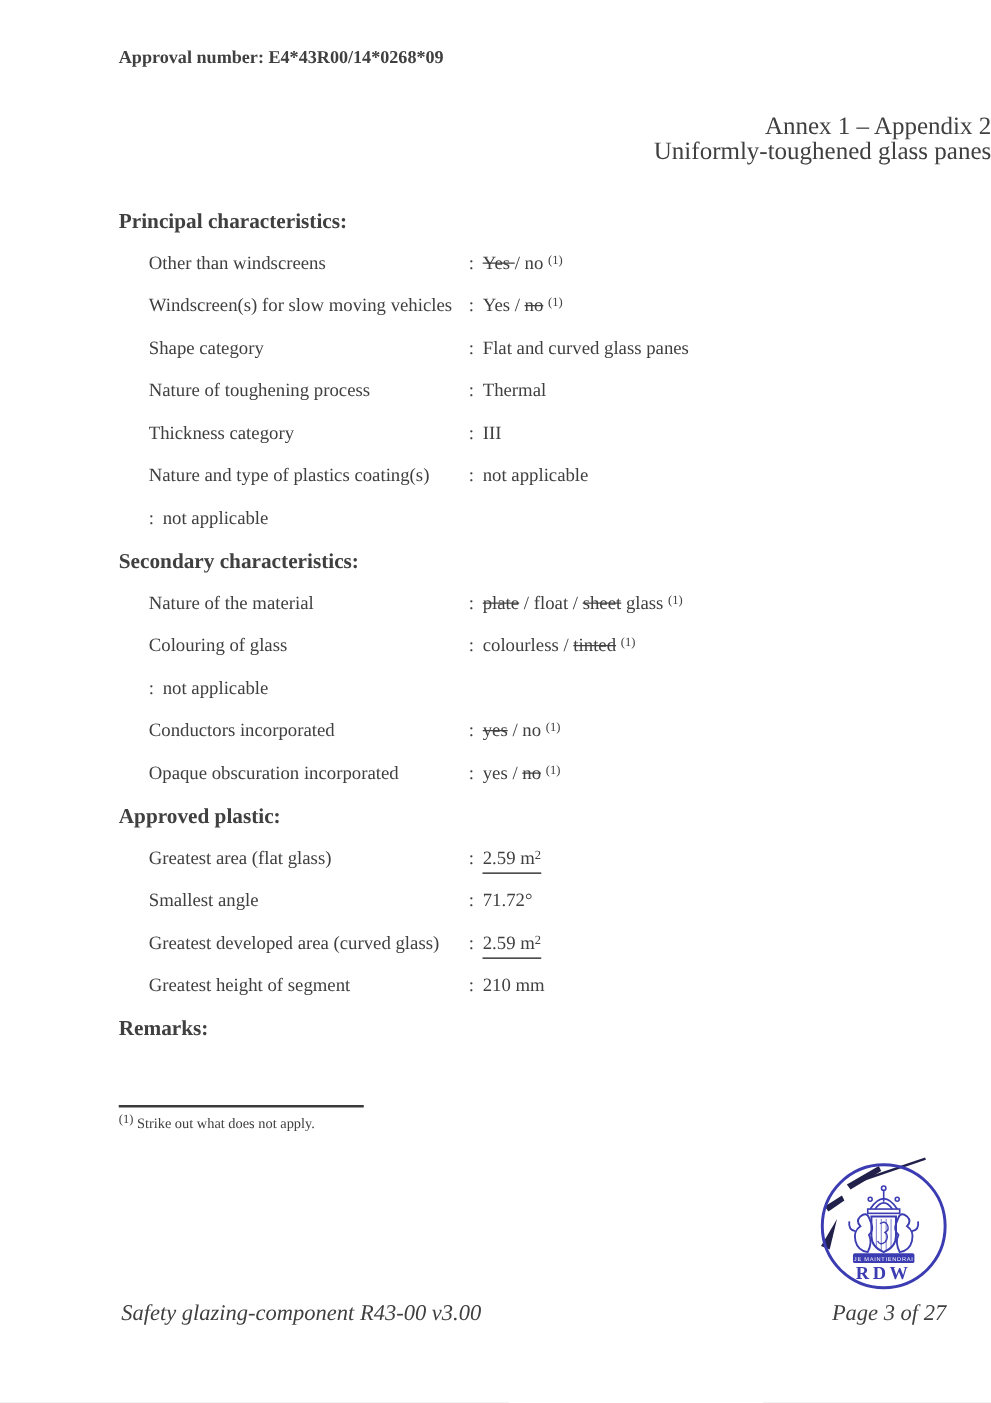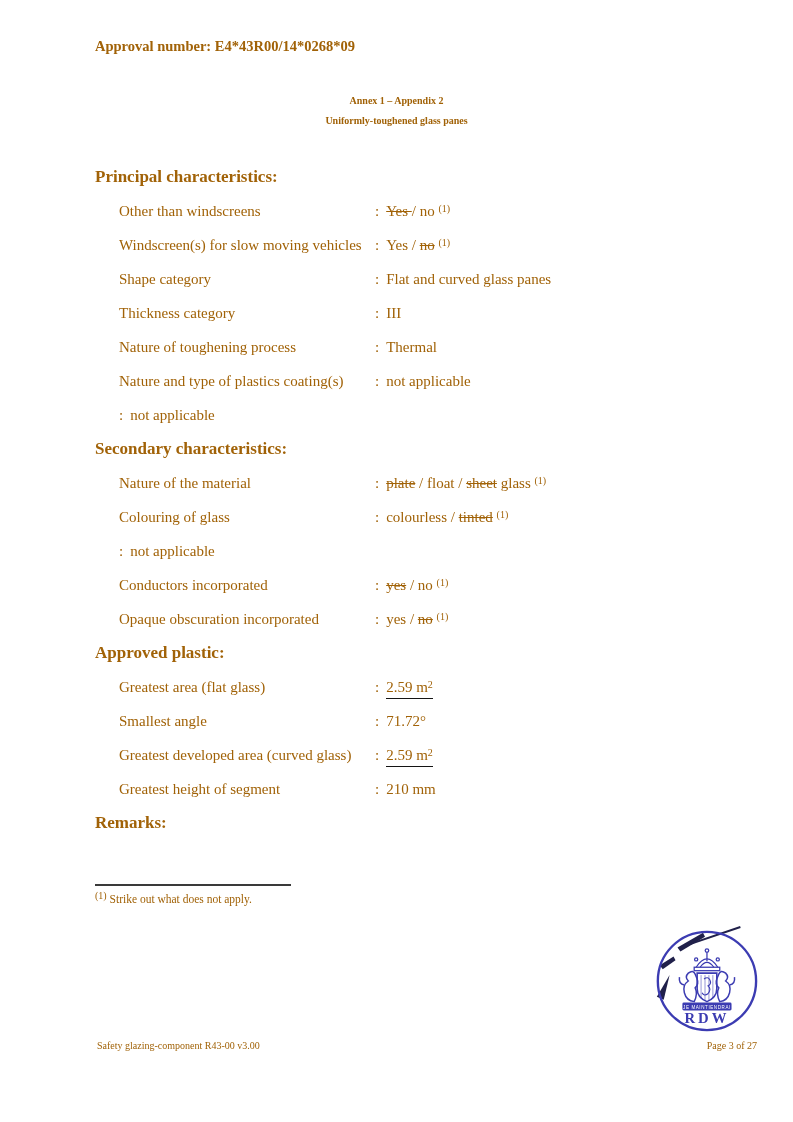--- a/index.html
+++ b/index.html
@@ -1,31 +1,31 @@
 <!DOCTYPE html>
 <html><head>
 <meta charset="utf-8">
 <style>
   html,body{margin:0;padding:0;background:#e8e8e8;}
   .page{
     position:relative;
     width:793px;height:1122px;
     background:#ffffff;
     font-family:"Liberation Serif", serif;
-    color:#a16207;
+    color:#404040;
     overflow:hidden;
     margin:0 auto;
   }
   .approval{
     position:absolute;left:95px;top:38px;
     font-weight:bold;font-size:14.5px;
   }
   .title-block{
     position:absolute;left:0;right:0;top:91px;
-    text-align:center;font-weight:bold;font-size:10px;line-height:20px;
+    text-align:right;font-weight:normal;font-size:20px;line-height:20px;
   }
   .content{
     position:absolute;left:95px;top:168px;width:625px;
     font-size:15px;line-height:18px;
   }
   .section-header{
     font-weight:bold;font-size:17px;
     margin-bottom:16px;
   }
   .char-row{
@@ -44,21 +44,21 @@
   }
   .footnote-rule{
     width:196px;height:0;border-top:2px solid #3a3a3a;margin-bottom:7px;
   }
   .stamp{
     position:absolute;left:648px;top:924px;width:114px;height:114px;
   }
   .footer{
     position:absolute;left:97px;top:1040px;width:660px;
     display:flex;justify-content:space-between;
-    font-size:10px;
+    font-style:italic;font-size:18px;
   }
 </style>
 </head>
 <body>
 
 <div class="page">
 
   <div class="approval">Approval number: E4*43R00/14*0268*09</div>
 
   <div class="title-block">
@@ -74,26 +74,26 @@
       </div>
       <div class="char-row">
         <span class="row-label">Windscreen(s) for slow moving vehicles</span>
         <span class="row-value"><span class="colon">:</span><span>Yes / </span><span class="strike">no</span><span> </span><sup class="fn">(1)</sup></span>
       </div>
       <div class="char-row">
         <span class="row-label">Shape category</span>
         <span class="row-value"><span class="colon">:</span><span>Flat and curved glass panes</span></span>
       </div>
       <div class="char-row">
+        <span class="row-label">Nature of toughening process</span>
+        <span class="row-value"><span class="colon">:</span><span>Thermal</span></span>
+      </div>
+      <div class="char-row">
         <span class="row-label">Thickness category</span>
         <span class="row-value"><span class="colon">:</span><span>III</span></span>
-      </div>
-      <div class="char-row">
-        <span class="row-label">Nature of toughening process</span>
-        <span class="row-value"><span class="colon">:</span><span>Thermal</span></span>
       </div>
       <div class="char-row">
         <span class="row-label">Nature and type of plastics coating(s)</span>
         <span class="row-value"><span class="colon">:</span><span>not applicable</span></span>
       </div>
       <div class="char-row">
         <span class="row-value"><span class="colon">:</span><span>not applicable</span></span>
       </div>
       <div class="section-header">Secondary characteristics:</div>
       <div class="char-row">

